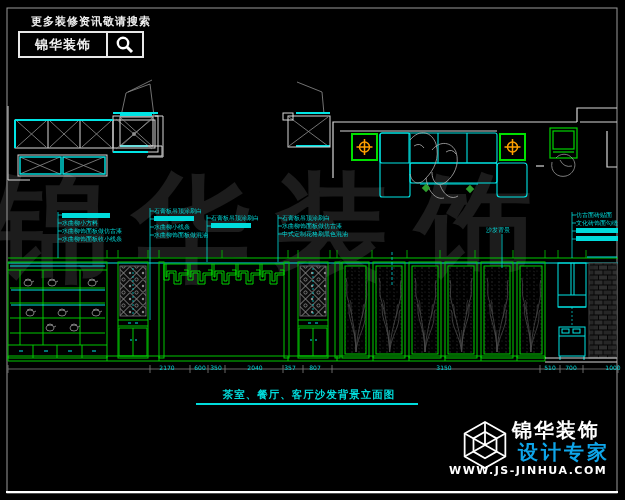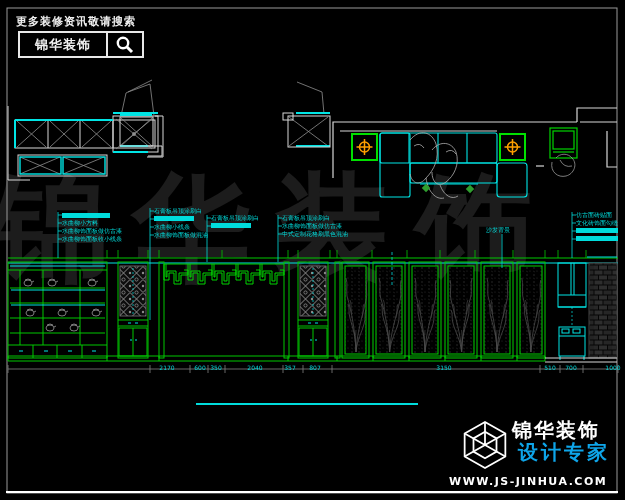--- a/index.html
+++ b/index.html
@@ -3,36 +3,36 @@
 <meta charset="utf-8">
 <style>
   html,body{margin:0;padding:0;background:#000;}
   .stage{position:relative;width:625px;height:500px;background:#000;overflow:hidden;
          font-family:"DejaVu Sans",sans-serif;}
   .wm{position:absolute;top:150px;left:-10px;width:720px;font-size:118px;font-weight:bold;
       color:#1c1c1c;letter-spacing:24px;white-space:nowrap;z-index:1;}
   svg.draw{position:absolute;left:0;top:0;z-index:2;}
   .txt{position:absolute;z-index:3;}
   
-  .hdr-hint{left:16px;top:14px;font-size:11px;font-weight:bold;color:#f0f0f0;letter-spacing:1px;}
+  .hdr-hint{left:31px;top:14px;font-size:11px;font-weight:bold;color:#f0f0f0;letter-spacing:1px;}
   .hdr-box{left:18px;top:31px;width:122px;height:23px;border:2px solid #e8e8e8;display:flex;align-items:stretch;}
   .hdr-brand{flex:1;display:flex;align-items:center;justify-content:center;font-size:13px;font-weight:bold;color:#f0f0f0;letter-spacing:1px;}
   .hdr-icon{width:34px;border-left:2px solid #e8e8e8;display:flex;align-items:center;justify-content:center;}
   
   .co-line{position:absolute;z-index:3;font-size:6px;line-height:6px;color:#00dcdc;white-space:nowrap;}
   .co-bar{position:absolute;z-index:3;height:5px;background:#00dcdc;}
   .dim{position:absolute;z-index:3;top:364px;font-size:6px;color:#00dcdc;transform:translateX(-50%);white-space:nowrap;}
   
   .title{left:203px;top:388px;width:212px;text-align:center;font-size:10.5px;font-weight:bold;
          color:#00dcdc;letter-spacing:1px;white-space:nowrap;}
   .title-rule{left:196px;top:403px;width:222px;height:2px;background:#00dcdc;}
   
   .ft-brand{left:512px;top:417px;font-size:20px;font-weight:bold;color:#fff;letter-spacing:2px;}
   .ft-tag{left:518px;top:439px;font-size:20px;font-weight:bold;color:#0ea5e9;letter-spacing:3px;}
-  .ft-url{left:449px;top:464px;font-size:11px;font-weight:bold;color:#fff;letter-spacing:1.5px;margin-top:11px;}
+  .ft-url{left:449px;top:464px;font-size:11px;font-weight:bold;color:#fff;letter-spacing:1.5px;}
   .sofa-label{position:absolute;z-index:3;font-size:6px;color:#00dcdc;white-space:nowrap;}
 </style>
 </head>
 <body>
 
 <div class="stage">
 
   <div class="wm">锦华装饰</div>
 
   <svg class="draw" width="625" height="500" viewBox="0 0 625 500">
@@ -363,20 +363,21 @@
   <span class="dim" style="left:200px">600</span>
   <span class="dim" style="left:216px">350</span>
   <span class="dim" style="left:255px">2040</span>
   <span class="dim" style="left:290px">357</span>
   <span class="dim" style="left:315px">807</span>
   <span class="dim" style="left:444px">3150</span>
   <span class="dim" style="left:550px">510</span>
   <span class="dim" style="left:571px">700</span>
   <span class="dim" style="left:613px">1000</span>
 
+  <div class="txt title">茶室、餐厅、客厅沙发背景立面图</div>
   <div class="txt title-rule"></div>
 
   <div class="txt" style="left:462px;top:420px">
     <svg width="46" height="50" viewBox="0 0 52 56">
       <g stroke="#fff" stroke-width="2" fill="none">
         <polygon points="26,2 49,15 49,41 26,54 3,41 3,15"></polygon>
         <path d="M26 2 L26 28 M26 28 L3 41 M26 28 L49 41 M3 15 L26 28 M49 15 L26 28"></path>
         <polygon points="26,13 39,20.5 39,35.5 26,43 13,35.5 13,20.5"></polygon>
       </g>
     </svg>

